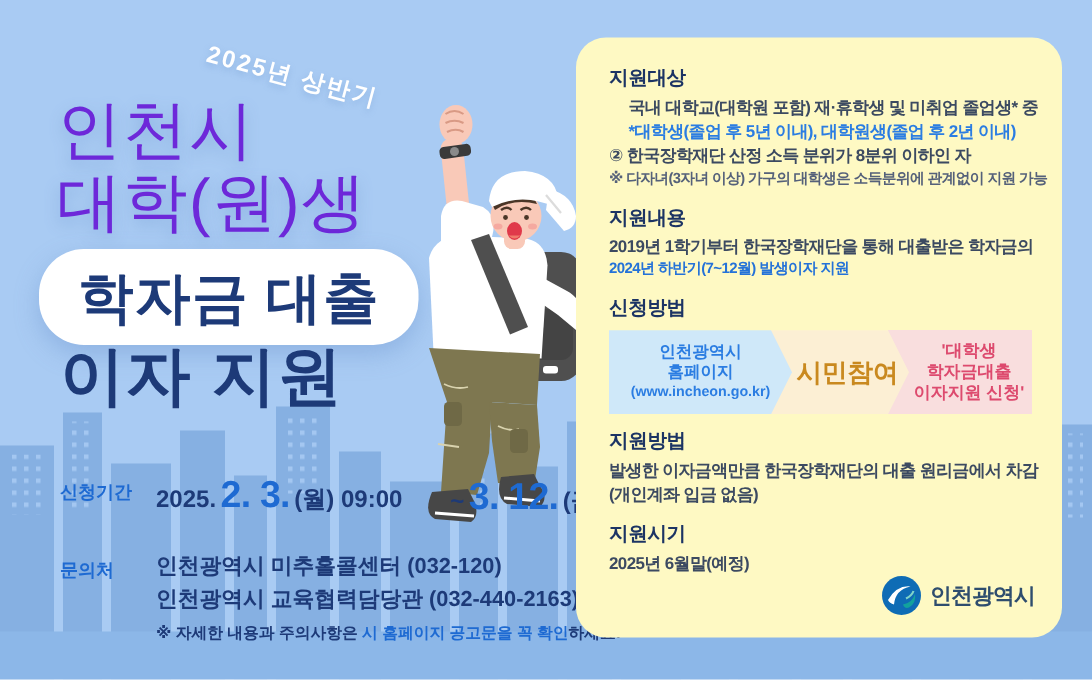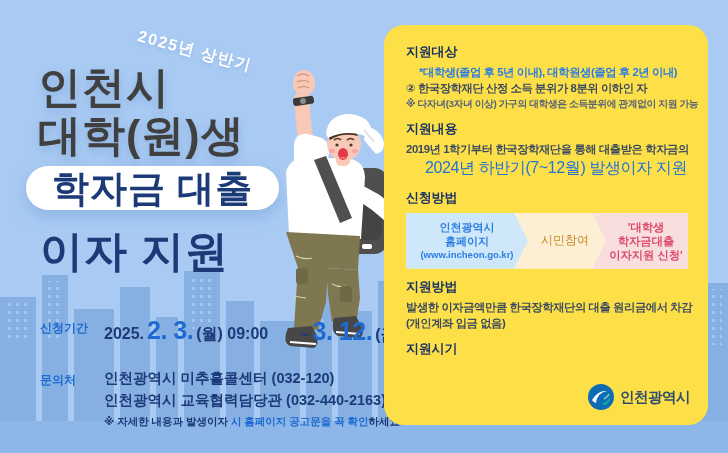--- a/index.html
+++ b/index.html
@@ -11,26 +11,26 @@
   
   .skyline{position:absolute;left:0;top:263px;width:728px;height:190px;}
   
   .badge{
     position:absolute;left:138px;top:26px;
     transform:rotate(15deg);transform-origin:left center;
     color:#ffffff;font-size:16px;font-weight:800;letter-spacing:1.5px;
     text-shadow:0 2px 4px rgba(110,150,205,.4);
   }
   
-  .t-white{position:absolute;color:#404040;font-weight:700;font-size:43px;letter-spacing:1px;
+  .t-white{position:absolute;color:#6d28d9;font-weight:400;font-size:43px;letter-spacing:1px;
     text-shadow:0 4px 10px rgba(100,140,200,.45);line-height:1;}
   .t1{left:38px;top:66px;}
   .t2{left:38px;top:114px;}
   .pill{
-    position:absolute;left:26px;top:166px;height:44px;border-radius:30px;
+    position:absolute;left:26px;top:166px;height:64px;border-radius:30px;
     background:#ffffff;display:flex;align-items:center;padding:0 26px;
     box-shadow:0 6px 16px rgba(100,140,200,.38);
   }
   .pill span{color:#1d3a78;font-weight:900;font-size:37px;letter-spacing:1px;line-height:1;}
   .t4{position:absolute;left:40px;top:230px;color:#1d3a78;font-weight:900;font-size:43px;
     letter-spacing:1px;line-height:1;}
   
   .info-row{position:absolute;display:flex;align-items:flex-start;}
   .info-label{width:58px;font-size:12px;font-weight:800;color:#1e6ad2;padding-top:4px;flex:none;}
   .row-period{left:40px;top:316px;}
@@ -42,48 +42,48 @@
   .dateline2{margin-left:32px;margin-top:1px;}
   .contact-col{display:flex;flex-direction:column;}
   .contact-line{font-size:14.5px;font-weight:800;color:#1d3a78;line-height:1.5;white-space:nowrap;}
   .contact-note{font-size:10.5px;font-weight:700;color:#1d3a78;margin-top:3px;white-space:nowrap;}
   .contact-note .hl{color:#1e6ad2;font-weight:800;}
   .period-col{display:flex;flex-direction:row;margin-left:6px;}
   .contact-col{margin-left:6px;}
   
   .panel{
     position:absolute;left:384px;top:25px;width:324px;height:400px;
-    background:#fde047;border-radius:20px;box-sizing:border-box;
+    background:#fef9c3;border-radius:20px;box-sizing:border-box;
     padding:18px 20px 16px 22px;
   }
   .sec{margin-bottom:9px;}
   .sec h3{margin:0 0 3px 0;font-size:13px;font-weight:800;color:#1c3464;letter-spacing:-0.2px;}
   .sec p{margin:0;font-size:11.3px;line-height:1.42;font-weight:600;color:#3c4a61;
     letter-spacing:-0.4px;white-space:nowrap;}
   .sec p.indent{padding-left:13px;}
   .sec p.blue{color:#2b7de2;}
-  .sec p.blue-bold{color:#2472d8;font-weight:400;font-size:16px;margin-left:19px;}
+  .sec p.blue-bold{color:#2472d8;font-weight:700;font-size:10px;}
   .sec p.tiny{font-size:9.8px;color:#55617a;margin-top:1px;}
   
   .flow{display:flex;margin-top:6px;height:56px;width:100%;}
   .step{display:flex;flex-direction:column;align-items:center;justify-content:center;
     line-height:1.25;text-align:center;}
   .step1{
     width:122px;flex:none;background:#cfe8f9;z-index:3;
     clip-path:polygon(0 0,calc(100% - 14px) 0,100% 50%,calc(100% - 14px) 100%,0 100%);
     margin-right:-14px;color:#2b7de2;
   }
   .step1 .l1,.step1 .l2{font-size:11px;font-weight:800;}
   .step1 .l3{font-size:9.5px;font-weight:600;}
   .step2{
     width:92px;flex:none;background:#fcefd4;z-index:2;
     clip-path:polygon(0 0,calc(100% - 14px) 0,100% 50%,calc(100% - 14px) 100%,0 100%);
     margin-right:-14px;color:#c9891f;padding-left:10px;box-sizing:border-box;
   }
-  .step2 .l1{font-size:12px;font-weight:400;}
+  .step2 .l1{font-size:17px;font-weight:700;}
   .step3{flex:1;background:#f9dede;z-index:1;color:#dd4a6e;padding-left:12px;box-sizing:border-box;}
   .step3 .l1,.step3 .l2,.step3 .l3{font-size:11.3px;font-weight:800;}
   
   .logo{position:absolute;right:18px;bottom:15px;display:flex;align-items:center;gap:6px;}
   .logo-text{font-size:14.5px;font-weight:800;color:#2e4d6e;letter-spacing:-0.5px;}
   
   .person{position:absolute;left:252px;top:56px;width:152px;height:302px;}
 </style>
 </head>
 <body>
@@ -206,29 +206,30 @@
       </div>
     </div>
   </div>
 
   <div class="info-row row-contact">
     <div class="info-label">문의처</div>
     <div class="contact-col">
       <div class="contact-line">인천광역시 미추홀콜센터 (032-120)</div>
       <div class="contact-line">인천광역시 교육협력담당관 (032-440-2163)</div>
       <div class="contact-note">
-        <span>※ 자세한 내용과 발생이자 </span><span class="hl">시 홈페이지 공고문을 꼭 확인</span><span>하세요!</span>
+        <span>※ 자세한 내용과 주의사항은 </span><span class="hl">시 홈페이지 공고문을 꼭 확인</span><span>하세요!</span>
       </div>
     </div>
   </div>
 
   <div class="panel">
 
     <div class="sec">
       <h3>지원대상</h3>
+      <p class="indent">국내 대학교(대학원 포함) 재·휴학생 및 미취업 졸업생* 중</p>
       <p class="indent blue">*대학생(졸업 후 5년 이내), 대학원생(졸업 후 2년 이내)</p>
       <p>② 한국장학재단 산정 소득 분위가 8분위 이하인 자</p>
       <p class="tiny">※ 다자녀(3자녀 이상) 가구의 대학생은 소득분위에 관계없이 지원 가능</p>
     </div>
 
     <div class="sec">
       <h3>지원내용</h3>
       <p>2019년 1학기부터 한국장학재단을 통해 대출받은 학자금의</p>
       <p class="blue-bold">2024년 하반기(7~12월) 발생이자 지원</p>
     </div>
@@ -253,20 +254,21 @@
     </div>
 
     <div class="sec">
       <h3>지원방법</h3>
       <p>발생한 이자금액만큼 한국장학재단의 대출 원리금에서 차감</p>
       <p>(개인계좌 입금 없음)</p>
     </div>
 
     <div class="sec">
       <h3>지원시기</h3>
+      <p>2025년 6월말(예정)</p>
     </div>
 
     <div class="logo">
       <svg width="26" height="26" viewBox="0 0 26 26">
         <circle cx="13" cy="13" r="13" fill="#0e6cb5"></circle>
         <path d="M4 16 q6 -10 15 -9 q-10 2 -11 12 q-3 -1 -4 -3z" fill="#ffffff"></path>
         <path d="M14 19 q6 -1 8 -7 q1 6 -4 9 q-3 1 -4 -2z" fill="#12a29d"></path>
         <path d="M16 15 q4 -2 5 -5" stroke="#7fd4c9" stroke-width="1.4" fill="none"></path>
       </svg>
       <span class="logo-text">인천광역시</span>

